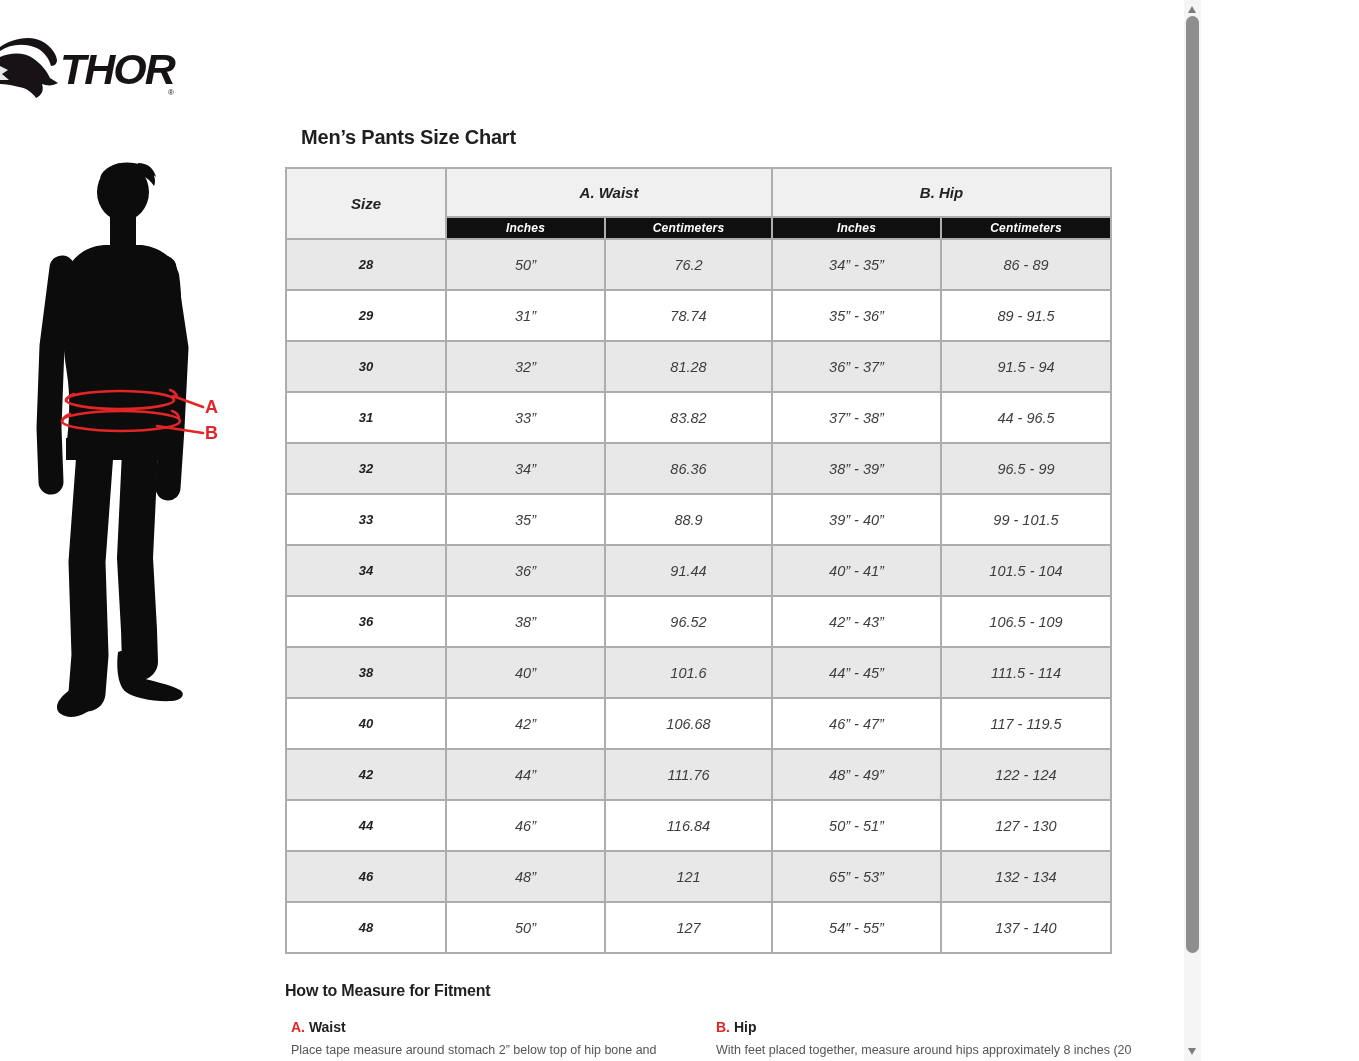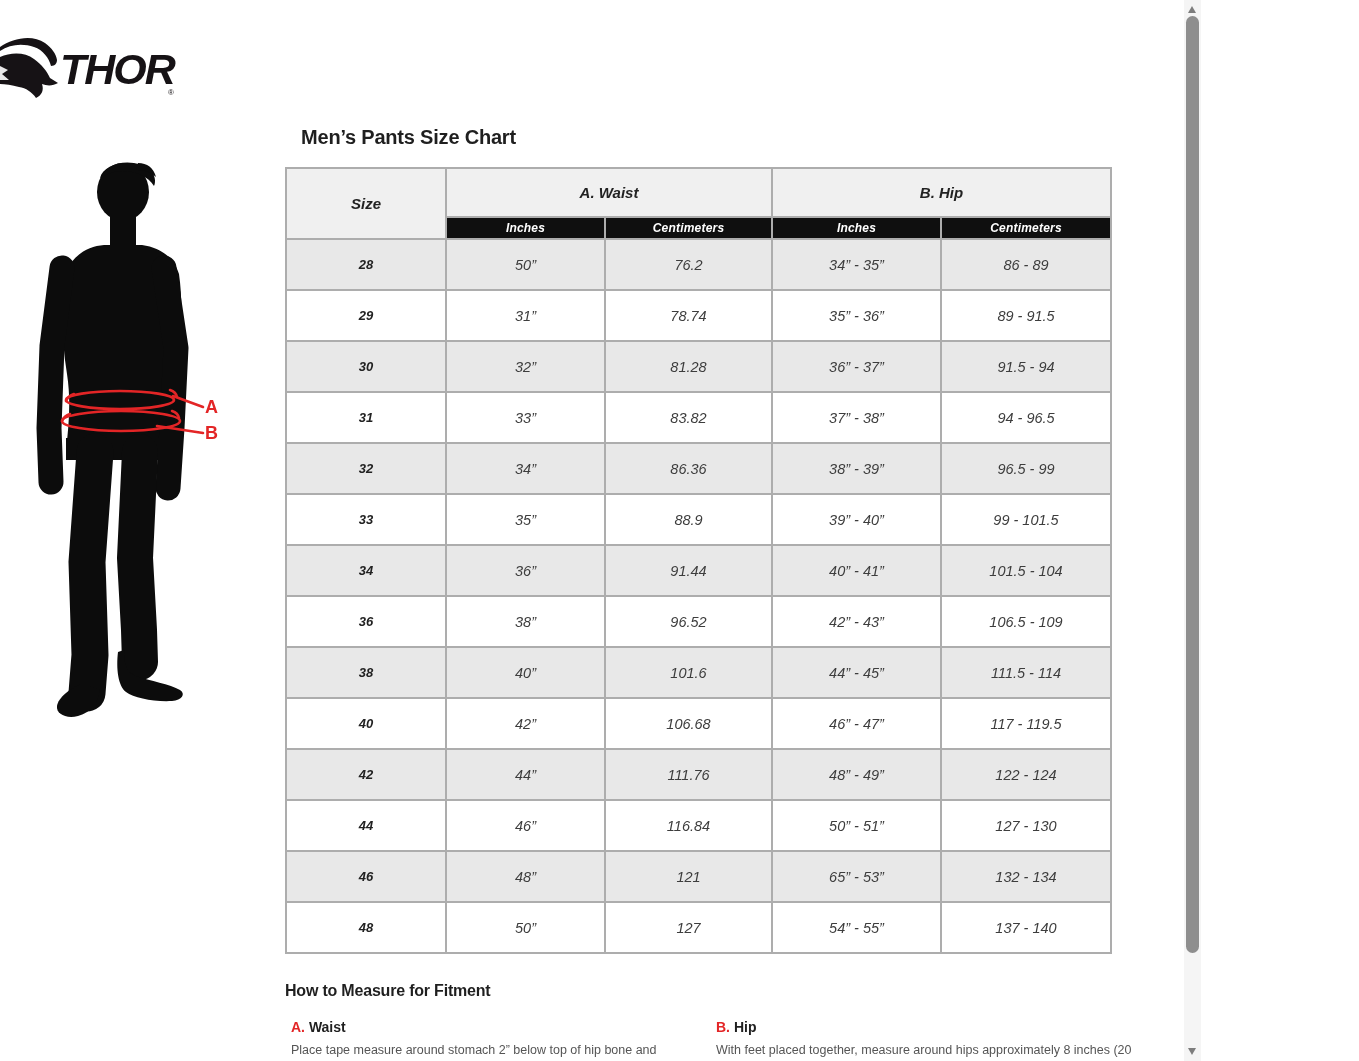--- a/index.html
+++ b/index.html
@@ -158,21 +158,21 @@
             <td>32”</td>
             <td>81.28</td>
             <td>36” - 37”</td>
             <td>91.5 - 94</td>
           </tr>
           <tr>
             <td class="size-col">31</td>
             <td>33”</td>
             <td>83.82</td>
             <td>37” - 38”</td>
-            <td>94 - 96.5</td>
+            <td>44 - 96.5</td>
           </tr>
           <tr class="alt">
             <td class="size-col">32</td>
             <td>34”</td>
             <td>86.36</td>
             <td>38” - 39”</td>
             <td>96.5 - 99</td>
           </tr>
           <tr>
             <td class="size-col">33</td>

